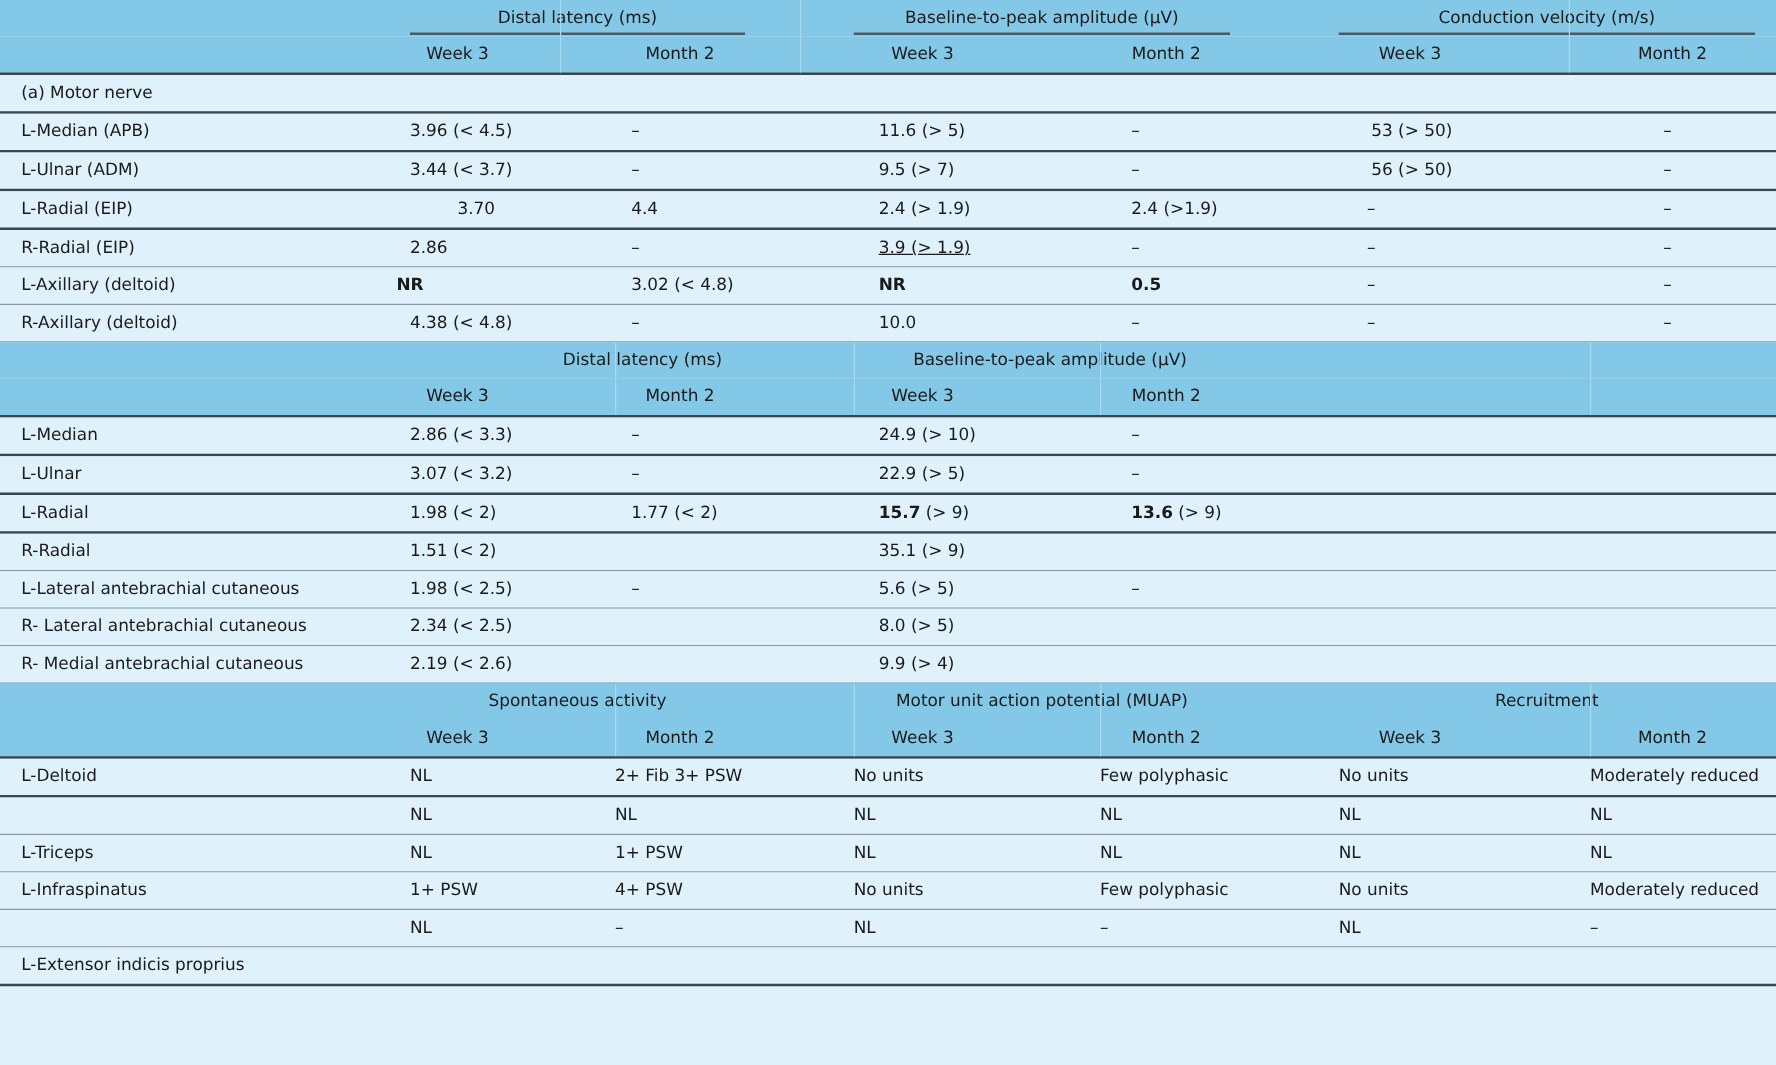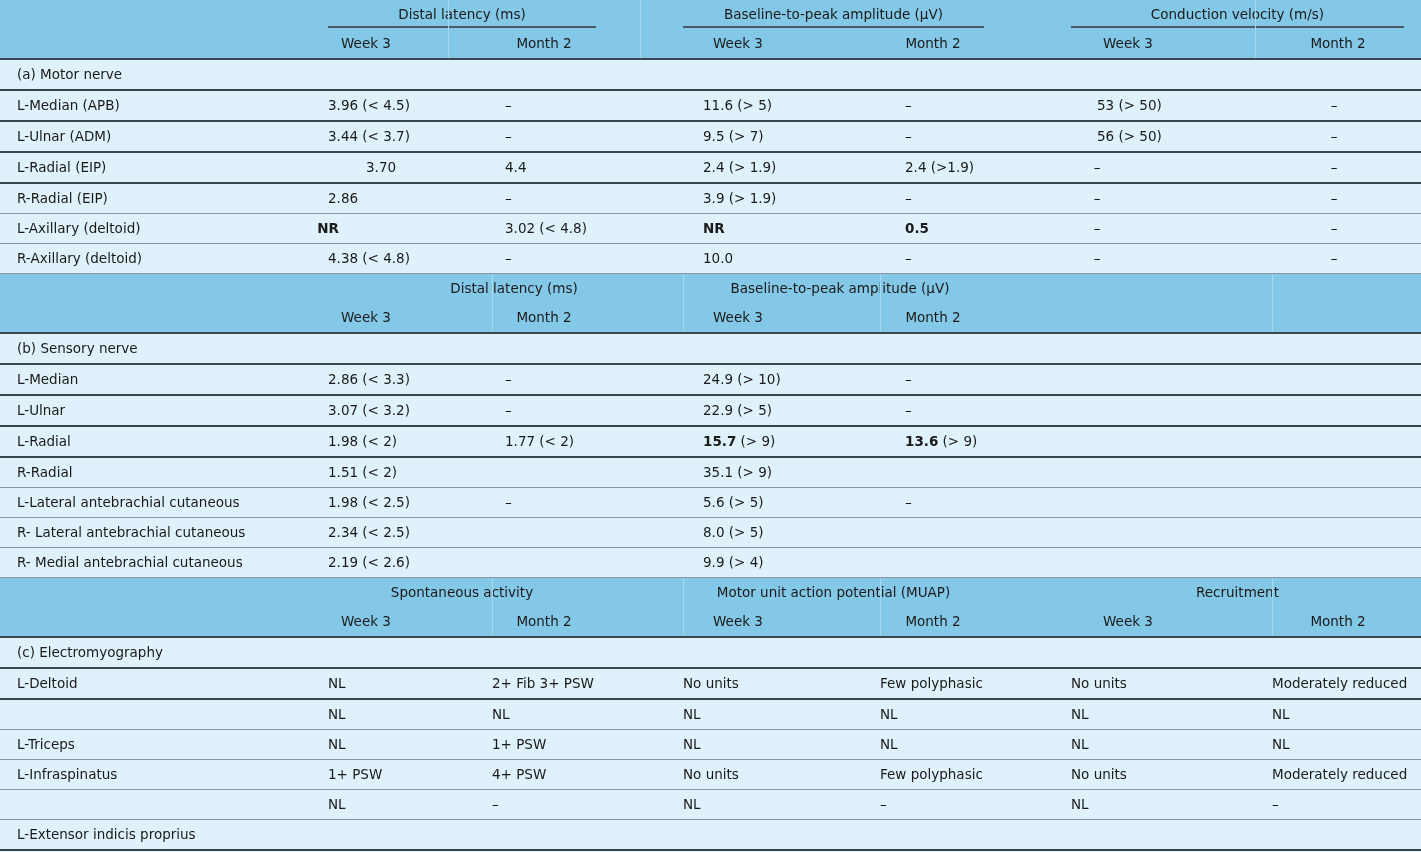--- a/index.html
+++ b/index.html
@@ -73,21 +73,21 @@
       <div class="cell" style="left: 505px;"><span>4.4</span></div>
       <div class="cell" style="left: 703px;"><span>2.4 (&gt; 1.9)</span></div>
       <div class="cell" style="left: 905px;"><span>2.4 (&gt;1.9)</span></div>
       <div class="cell center" style="left: 1057px; width: 80px;"><span>–</span></div>
       <div class="cell center" style="left: 1294px; width: 80px;"><span>–</span></div>
     </div>
     <div class="row body line-light">
       <div class="cell" style="left: 17px;">R-Radial (EIP)</div>
       <div class="cell" style="left: 328px;"><span>2.86</span></div>
       <div class="cell" style="left: 505px;"><span>–</span></div>
-      <div class="cell" style="left: 703px;"><span>3.9 (&gt; 1.9)</span></div>
+      <div class="cell" style="left: 703px; text-decoration: underline;"><span>3.9 (&gt; 1.9)</span></div>
       <div class="cell" style="left: 905px;"><span>–</span></div>
       <div class="cell center" style="left: 1057px; width: 80px;"><span>–</span></div>
       <div class="cell center" style="left: 1294px; width: 80px;"><span>–</span></div>
     </div>
     <div class="row body line-light">
       <div class="cell" style="left: 17px;">L-Axillary (deltoid)</div>
       <div class="cell center" style="left: 288px; width: 80px;"><span style="font-weight: bold;">NR</span></div>
       <div class="cell" style="left: 505px;"><span>3.02 (&lt; 4.8)</span></div>
       <div class="cell" style="left: 703px;"><span style="font-weight: bold;">NR</span></div>
       <div class="cell" style="left: 905px;"><span style="font-weight: bold;">0.5</span></div>
@@ -113,23 +113,20 @@
     </div>
     <div class="row hdr line-dark">
       <div class="cell center" style="left: 306px; width: 120px;">Week 3</div>
       <div class="cell center" style="left: 484px; width: 120px;">Month 2</div>
       <div class="cell center" style="left: 678px; width: 120px;">Week 3</div>
       <div class="cell center" style="left: 873px; width: 120px;">Month 2</div>
       <div class="vsep" style="left: 492px;"></div>
       <div class="vsep" style="left: 683px;"></div>
       <div class="vsep" style="left: 880px;"></div>
       <div class="vsep" style="left: 1272px;"></div>
-    </div>
-    <div class="row body line-dark">
-      <div class="cell" style="left: 17px;">(b) Sensory nerve</div>
     </div>
     <div class="row body line-dark">
       <div class="cell" style="left: 17px;">L-Median</div>
       <div class="cell" style="left: 328px;"><span>2.86 (&lt; 3.3)</span></div>
       <div class="cell" style="left: 505px;"><span>–</span></div>
       <div class="cell" style="left: 703px;"><span>24.9 (&gt; 10)</span></div>
       <div class="cell" style="left: 905px;"><span>–</span></div>
     </div>
     <div class="row body line-dark">
       <div class="cell" style="left: 17px;">L-Ulnar</div>
@@ -188,23 +185,20 @@
       <div class="cell center" style="left: 678px; width: 120px;">Week 3</div>
       <div class="cell center" style="left: 873px; width: 120px;">Month 2</div>
       <div class="cell center" style="left: 1068px; width: 120px;">Week 3</div>
       <div class="cell center" style="left: 1278px; width: 120px;">Month 2</div>
       <div class="vsep" style="left: 492px;"></div>
       <div class="vsep" style="left: 683px;"></div>
       <div class="vsep" style="left: 880px;"></div>
       <div class="vsep" style="left: 1272px;"></div>
     </div>
     <div class="row body line-dark">
-      <div class="cell" style="left: 17px;">(c) Electromyography</div>
-    </div>
-    <div class="row body line-dark">
       <div class="cell" style="left: 17px;">L-Deltoid</div>
       <div class="cell" style="left: 328px;"><span>NL</span></div>
       <div class="cell" style="left: 492px;"><span>2+ Fib 3+ PSW</span></div>
       <div class="cell" style="left: 683px;"><span>No units</span></div>
       <div class="cell" style="left: 880px;"><span>Few polyphasic</span></div>
       <div class="cell" style="left: 1071px;"><span>No units</span></div>
       <div class="cell" style="left: 1272px;"><span>Moderately reduced</span></div>
     </div>
     <div class="row body line-light">
       <div class="cell" style="left: 17px; margin-top: 25px;">L-Biceps</div>

